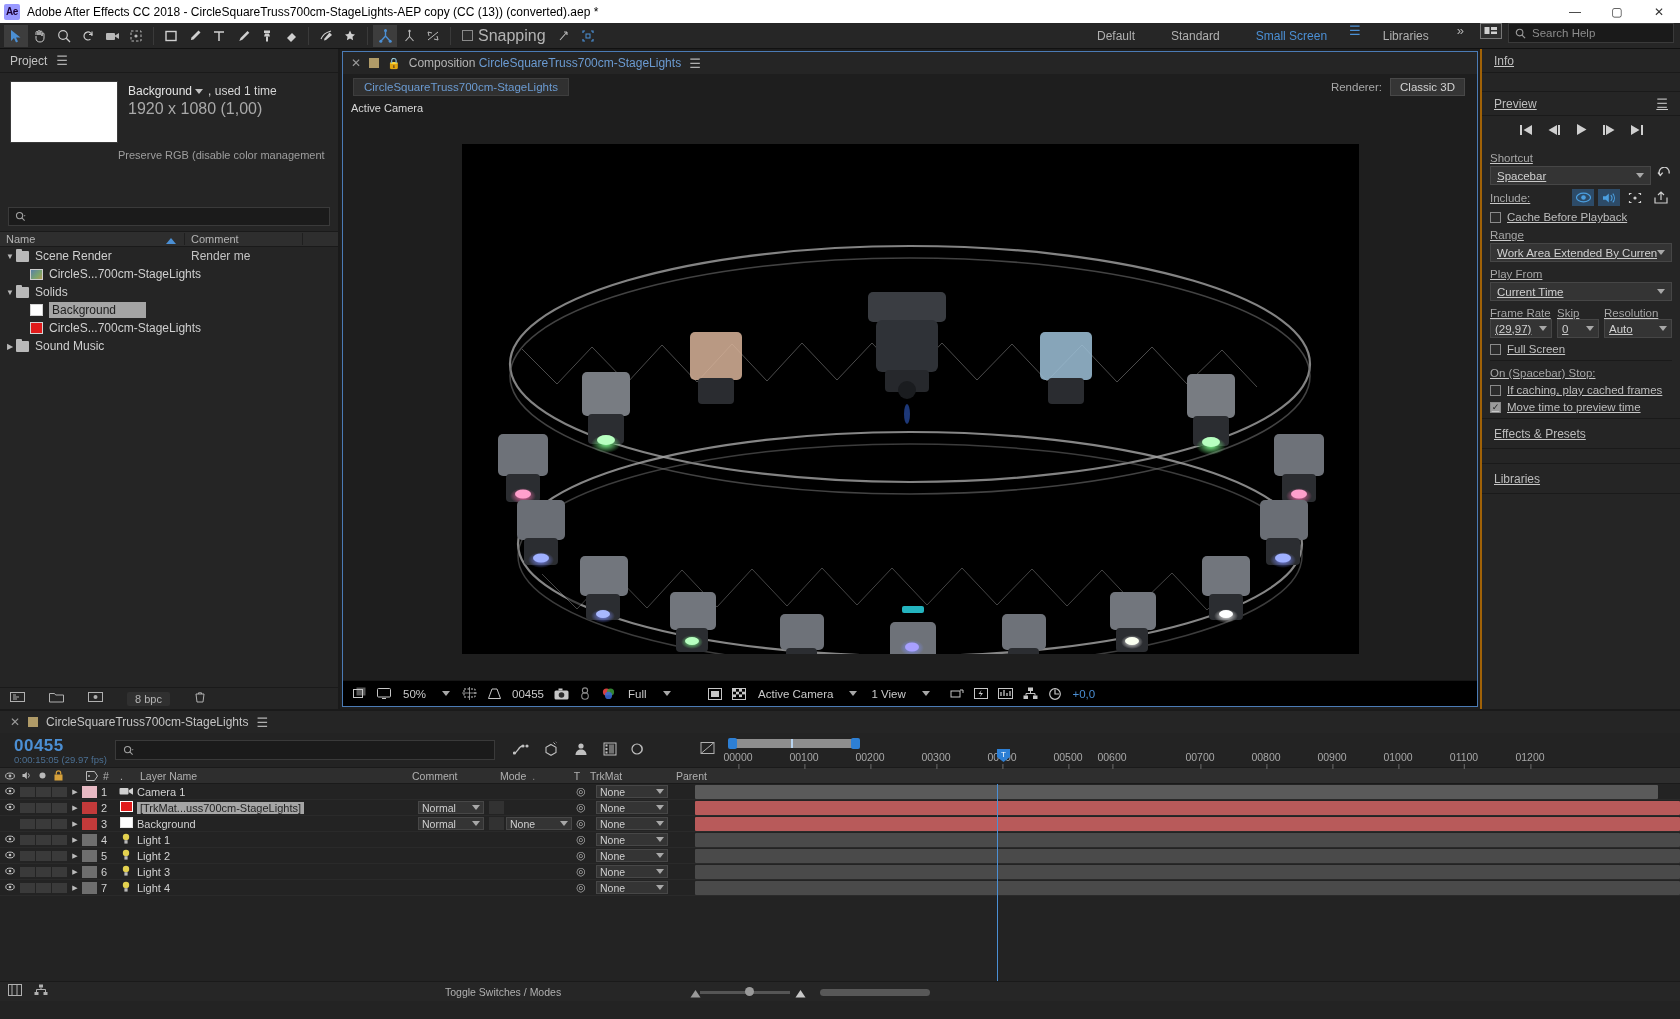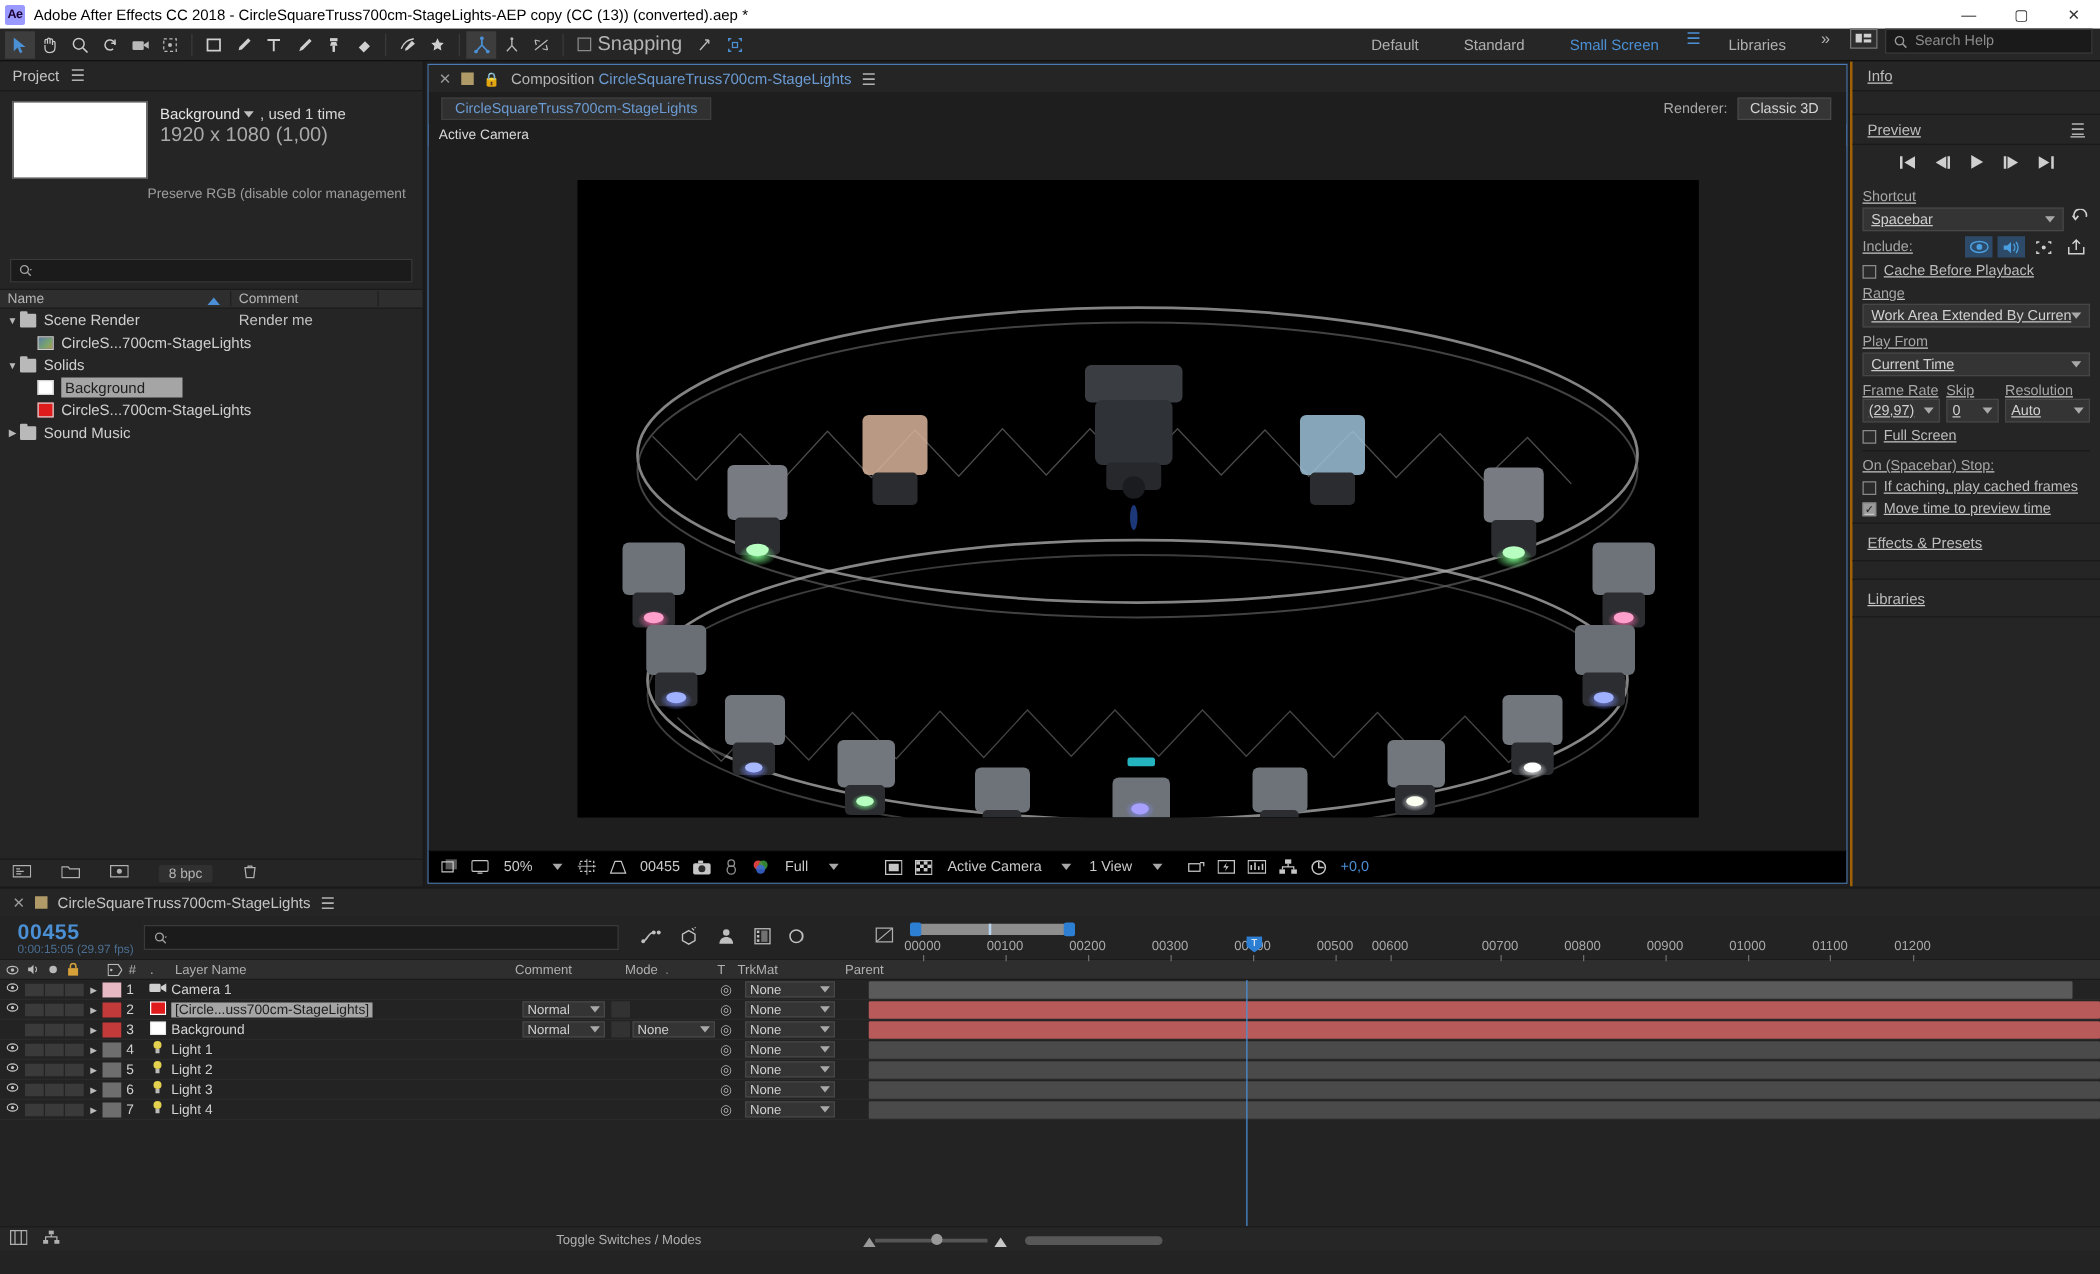--- a/index.html
+++ b/index.html
@@ -1090,21 +1090,21 @@
         <span class="swatch-a"></span>
         <span class="swatch-a"></span>
         <span class="tri">▶</span>
         <span class="color-chip" style="background:#c33a3a"></span>
         <span class="num">2</span>
         <span class="licon">
           <svg width="13" height="11" viewBox="0 0 13 11">
               <rect x="0.5" y="0.5" width="12" height="10" fill="#e01b1b" stroke="#ffffff"></rect>
             </svg>
         </span>
-        <span class="lname"><span class="hl">[Circle...uss700cm-StageLights]</span></span>
+        <span class="lname"><span class="hl">[TrkMat...uss700cm-StageLights]</span></span>
         <span class="mode-sel">
           <span>Normal</span>
           <span class="chev"></span>
         </span>
         <span class="trk-box"></span>
         <span class="par-ic">◎</span>
         <span class="par-sel">
           <span>None</span>
           <span class="chev"></span>
         </span>

